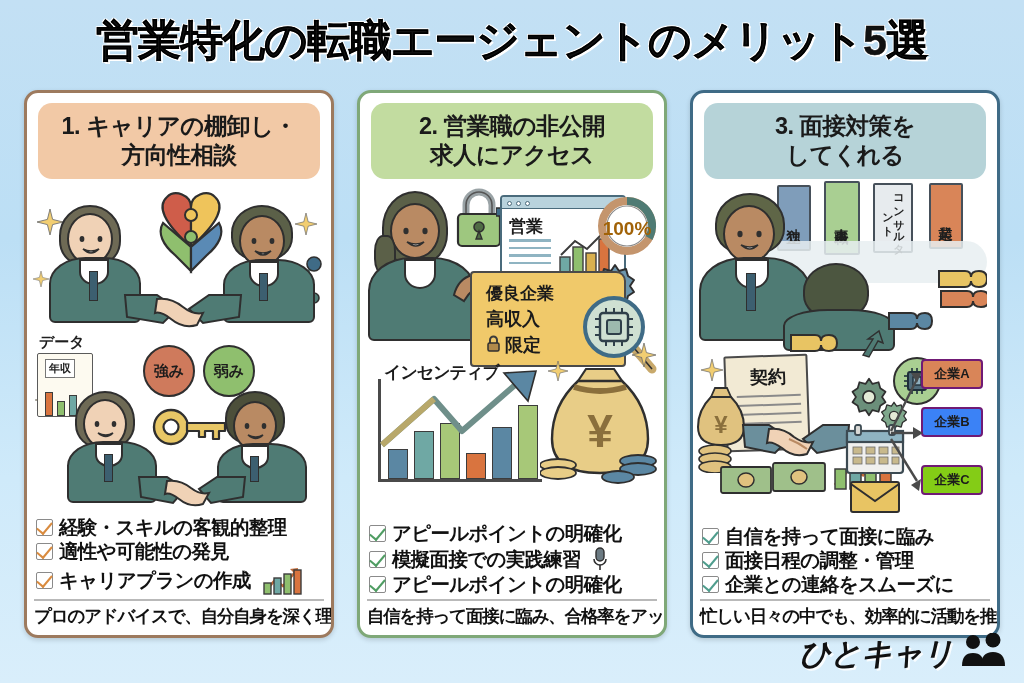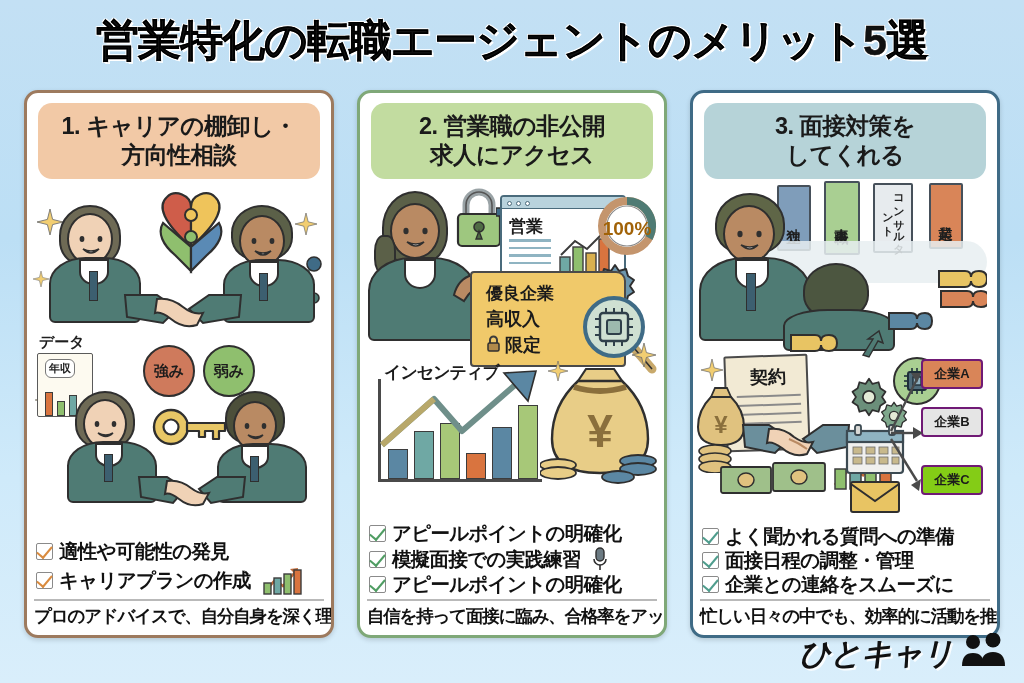--- a/index.html
+++ b/index.html
@@ -213,21 +213,21 @@
       </div>
 
       <svg style="position:absolute;left:96px;top:108px;" width="120" height="44" viewBox="0 0 120 44">
         <path d="M2 8 L34 8 L54 22 L40 36 L4 30 Z" fill="#4f7b74" stroke="#2f2f2f" stroke-width="2"></path>
         <path d="M118 8 L86 8 L66 22 L80 36 L116 30 Z" fill="#4f7b74" stroke="#2f2f2f" stroke-width="2"></path>
         <path d="M34 12 q14 -2 26 8 q10 8 20 6 l-6 12 q-14 4 -26 -6 q-10 -8 -16 -6 Z" fill="#f0d2b6" stroke="#2f2f2f" stroke-width="2"></path>
       </svg>
 
       <div style="position:absolute;left:12px;top:154px;font-size:15px;font-weight:700;color:#1e1e1e;">データ</div>
       <div style="position:absolute;left:10px;top:174px;width:56px;height:64px;background:#fdfaf0;border:1.8px solid #5a5a5a;border-radius:2px;">
-        <div style="position:absolute;left:7px;top:5px;font-size:11px;font-weight:700;color:#222;border:1.3px solid #777;padding:1px 3px;border-radius:6px;background:#fff;">年収</div>
+        <div style="position:absolute;left:7px;top:5px;font-size:11px;font-weight:700;color:#222;border:1.3px solid #777;padding:1px 3px;border-radius:0;background:#fff;">年収</div>
         <div class="bar" style="left:7px;width:8px;height:24px;background:#d9743f;"></div>
         <div class="bar" style="left:19px;width:8px;height:15px;background:#8fbf6e;"></div>
         <div class="bar" style="left:31px;width:8px;height:21px;background:#6fa8a4;"></div>
         <div class="bar" style="left:43px;width:8px;height:11px;background:#8fbf6e;"></div>
       </div>
 
       <div style="position:absolute;left:116px;top:166px;width:52px;height:52px;border-radius:50%;background:#cf7a5c;border:2px solid #2f2f2f;display:flex;align-items:center;justify-content:center;">
         <span style="font-size:15px;font-weight:700;color:#1c1c1c;">強み</span>
       </div>
       <div style="position:absolute;left:176px;top:166px;width:52px;height:52px;border-radius:50%;background:#8fbf6e;border:2px solid #2f2f2f;display:flex;align-items:center;justify-content:center;">
@@ -266,20 +266,24 @@
       </svg>
 
       <svg style="position:absolute;left:110px;top:290px;" width="110" height="42" viewBox="0 0 110 42">
         <path d="M2 8 L30 8 L48 20 L36 34 L4 28 Z" fill="#4f7b74" stroke="#2f2f2f" stroke-width="2"></path>
         <path d="M108 8 L80 8 L62 20 L74 34 L106 28 Z" fill="#4f7b74" stroke="#2f2f2f" stroke-width="2"></path>
         <path d="M30 12 q13 -2 24 7 q9 7 18 5 l-6 11 q-13 4 -24 -5 q-9 -7 -14 -5 Z" fill="#f0d2b6" stroke="#2f2f2f" stroke-width="2"></path>
       </svg>
     </div>
 
     <div class="bullets">
+      <div class="bullet">
+        <span class="chk"></span>
+        <span>経験・スキルの客観的整理</span>
+      </div>
       <div class="bullet">
         <span class="chk"></span>
         <span>適性や可能性の発見</span>
       </div>
       <div class="bullet">
         <span class="chk"></span>
         <span>キャリアプランの作成</span>
         <svg style="margin-left:2px;" width="44" height="32" viewBox="0 0 44 32">
           <path d="M6 28 L16 16 L24 22 L38 6" stroke="#c06a38" stroke-width="2.6" fill="none"></path>
           <path d="M31 5 L39 4 L38 12 Z" fill="#c06a38"></path>
@@ -613,21 +617,21 @@
       </svg>
 
       <svg style="position:absolute;left:156px;top:300px;" width="52" height="36" viewBox="0 0 52 36">
         <rect x="2" y="3" width="48" height="30" rx="2" fill="#e8c463" stroke="#2f2f2f" stroke-width="2"></rect>
         <path d="M2 5 L26 22 L50 5" fill="none" stroke="#2f2f2f" stroke-width="2"></path>
       </svg>
 
       <div class="chip" style="left:228px;top:180px;width:62px;height:30px;background:#d98558;">
         <span>企業A</span>
       </div>
-      <div class="chip" style="left:228px;top:228px;width:62px;height:30px;background:#e5e5e5;">
+      <div class="chip" style="left:228px;top:228px;width:62px;height:30px;background:#3b82f6;">
         <span>企業B</span>
       </div>
       <div class="chip" style="left:228px;top:286px;width:62px;height:30px;background:#84cc16;">
         <span>企業C</span>
       </div>
 
       <svg style="position:absolute;left:196px;top:176px;" width="40" height="150" viewBox="0 0 40 150">
         <path d="M2 76 L28 24" stroke="#4a4a4a" stroke-width="2.4" fill="none"></path>
         <path d="M22 18 L32 18 L28 28 Z" fill="#4a4a4a"></path>
         <path d="M2 78 L28 78" stroke="#4a4a4a" stroke-width="2.4" fill="none"></path>
@@ -639,21 +643,21 @@
       <span class="sparkle" style="left:8px;top:180px;">
         <svg width="22" height="22" viewBox="0 0 24 24">
             <path d="M12 0 L14.4 9.6 L24 12 L14.4 14.4 L12 24 L9.6 14.4 L0 12 L9.6 9.6 Z" fill="#f2ce72" stroke="#6d6d6d" stroke-width="0.8"></path>
           </svg>
       </span>
     </div>
 
     <div class="bullets">
       <div class="bullet">
         <span class="chk"></span>
-        <span>よく聞かれる質問への準備</span>
+        <span>自信を持って面接に臨み</span>
       </div>
       <div class="bullet">
         <span class="chk"></span>
         <span>面接日程の調整・管理</span>
       </div>
       <div class="bullet">
         <span class="chk"></span>
         <span>企業との連絡をスムーズに</span>
       </div>
     </div>

